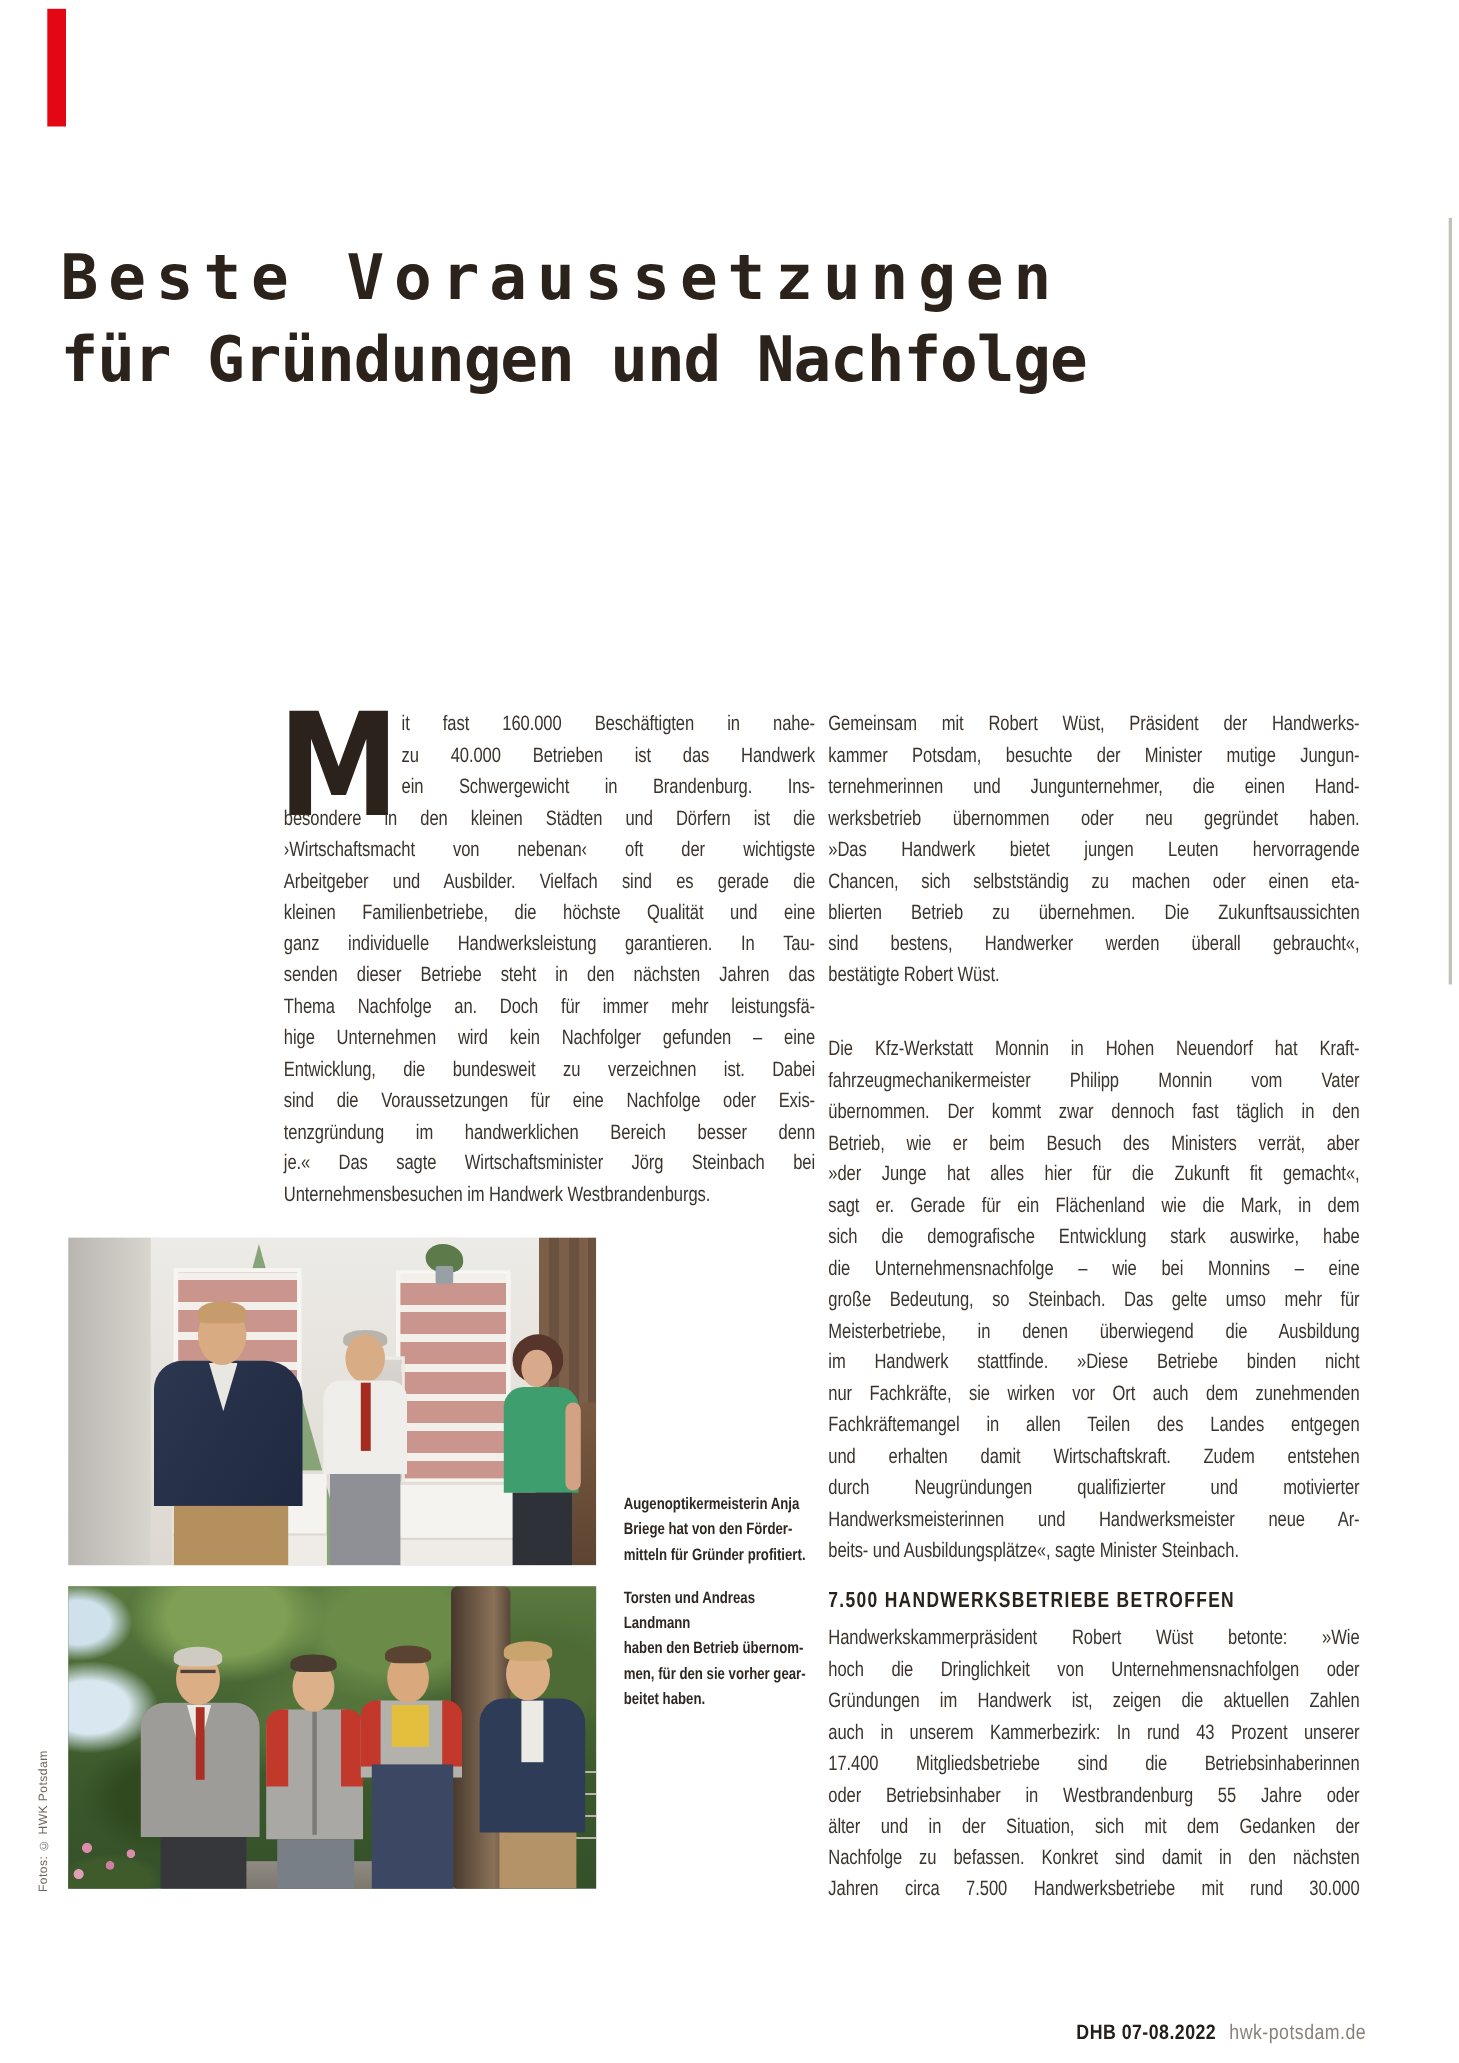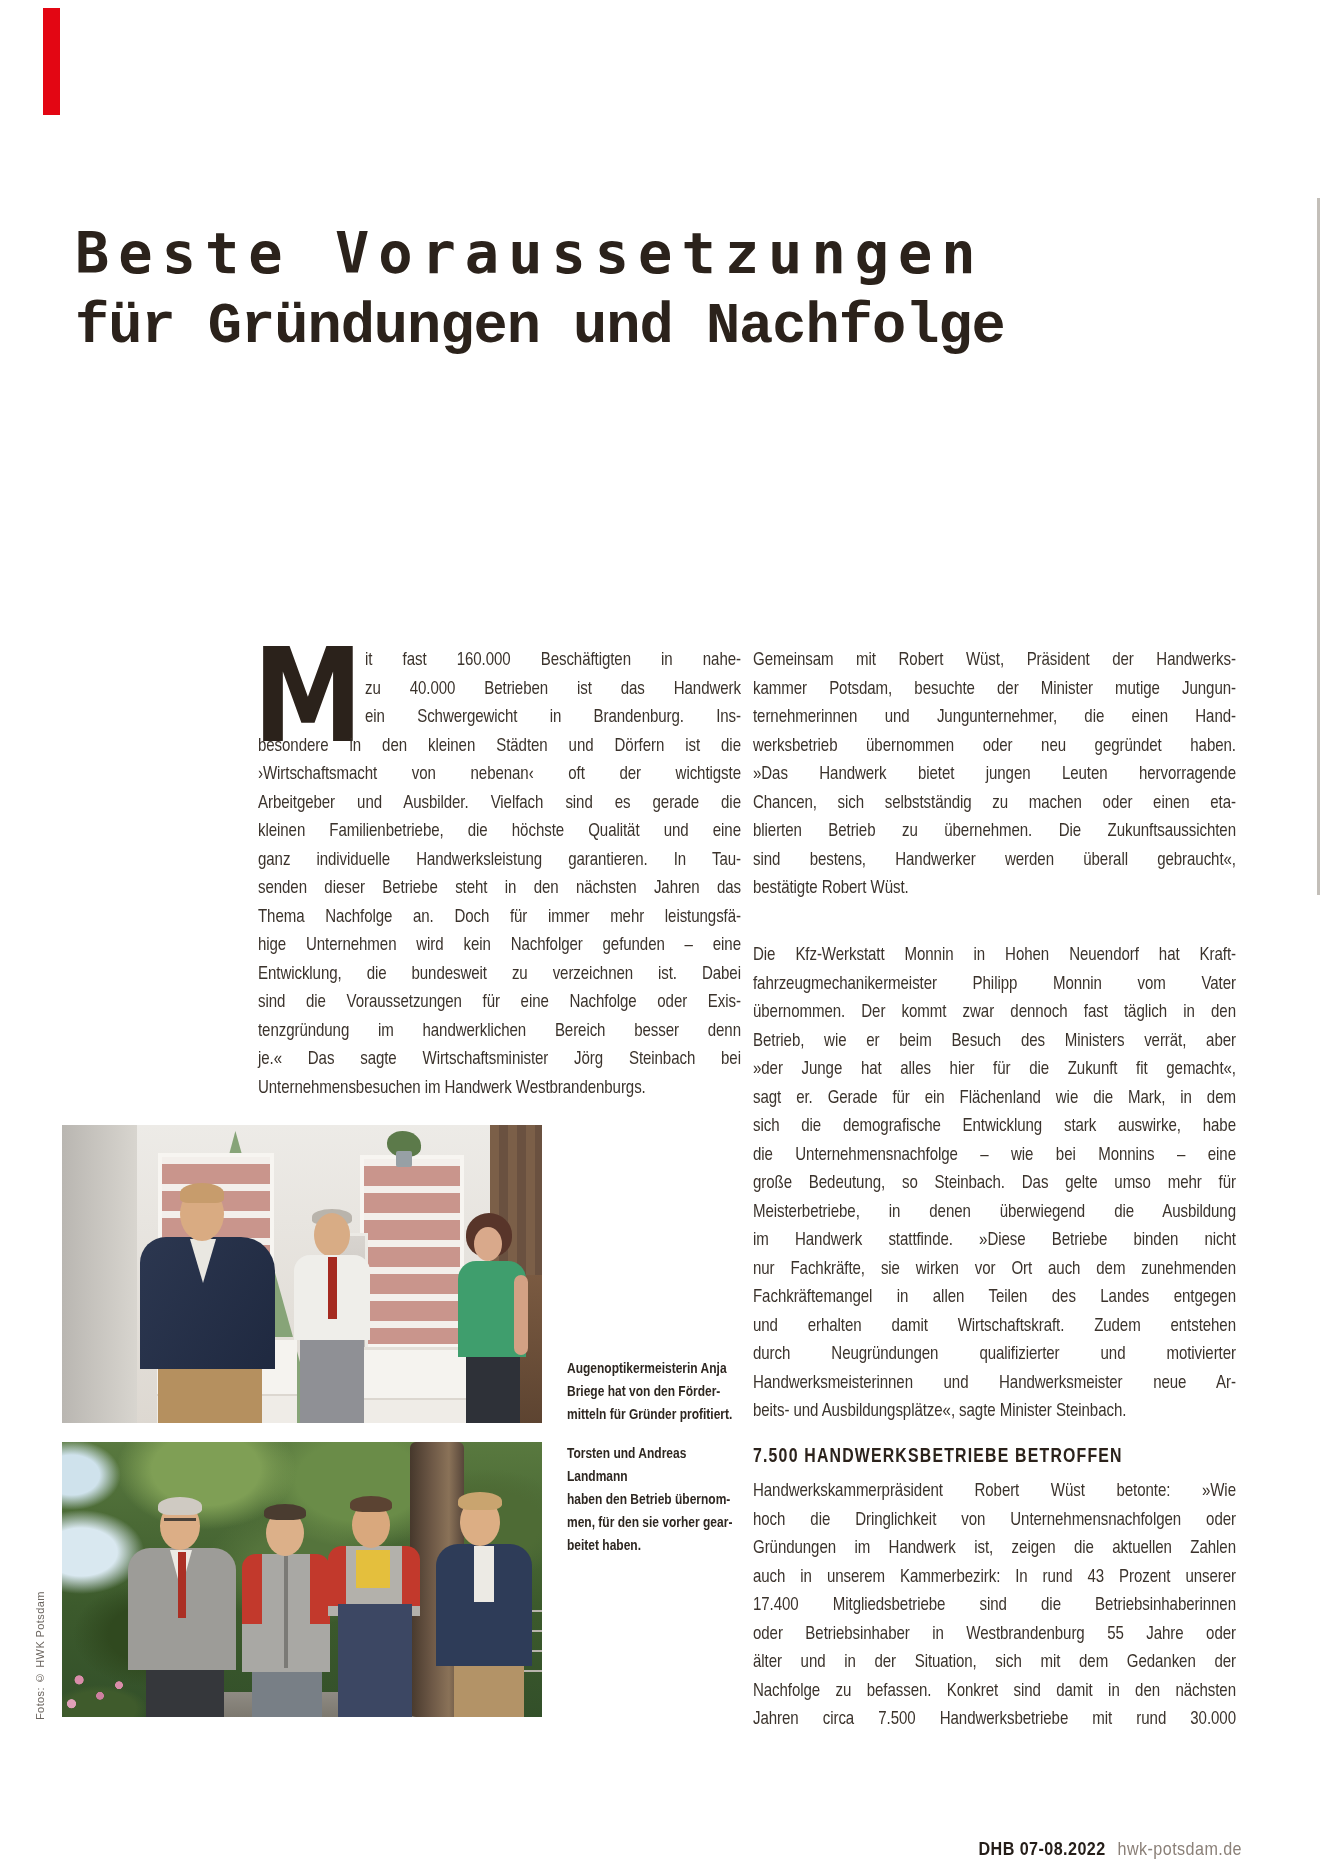--- a/index.html
+++ b/index.html
@@ -5,23 +5,23 @@
   html,body{margin:0;padding:0;background:#ffffff;}
   #page{position:relative;width:1326px;height:1875px;background:#ffffff;overflow:hidden;
         font-family:"Liberation Sans",sans-serif;color:#3b332c;}
 
   
   .red-bar{position:absolute;left:43px;top:8px;width:17px;height:107px;background:#e30613;}
   .edge-line{position:absolute;left:1317px;top:198px;width:3px;height:697px;background:#c3bfb9;}
 
   
   .headline{position:absolute;left:55px;top:216px;color:#2b221b;
-            font-family:"DejaVu Sans Mono",monospace;font-weight:700;font-size:57px;line-height:74px;white-space:nowrap;margin-left:20px;}
+            font-family:"DejaVu Sans Mono",monospace;font-weight:700;font-size:57px;line-height:74px;white-space:nowrap;}
   .hl1{letter-spacing:9px;}
-  .hl2{letter-spacing:-1px;font-family:Liberation Mono, monospace;}
+  .hl2{letter-spacing:-1px;}
 
   
   .standfirst{position:absolute;left:243px;top:360px;font-weight:bold;color:#2e2620;font-size:20px;line-height:37px;}
   .standfirst .sf-line{white-space:nowrap;letter-spacing:2.2px;transform:scaleX(0.75);transform-origin:0 0;}
 
   
   .col{position:absolute;width:609px;transform:scaleX(0.793);transform-origin:0 0;
        font-size:19px;line-height:28.5px;color:#3b332c;}
   .col .jl{text-align:justify;text-align-last:justify;letter-spacing:-0.1px;}
   .col.para .jl:last-child{text-align-last:left;}

